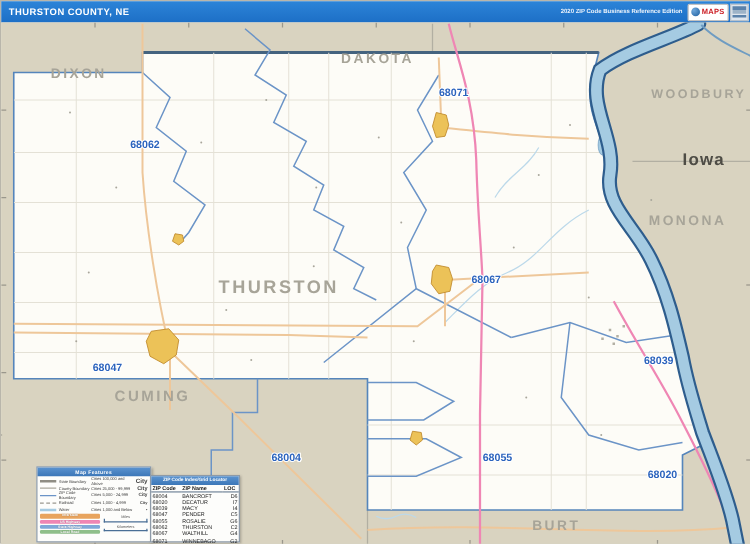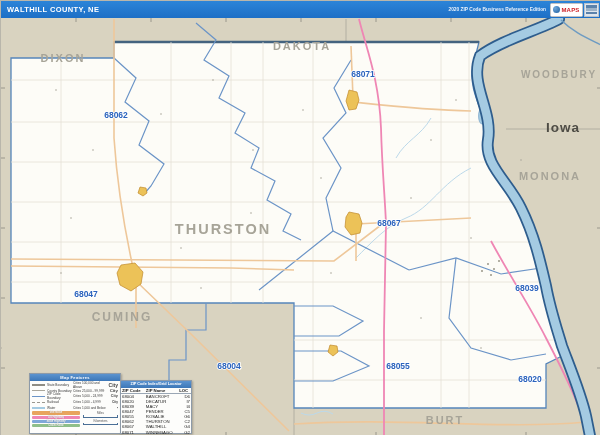--- a/index.html
+++ b/index.html
@@ -58,21 +58,21 @@
   #zip-table th { text-align:left; font-weight:bold; border-bottom:.5px solid #9aa7b5; padding:0 1px; }
   #zip-table td { padding:0 1px; line-height:1.2; }
   #zip-table .loc { text-align:right; }
 </style>
 </head>
 <body>
 
 <div id="stage">
 
   <div id="titlebar">
-    <div id="title">WALTHILL COUNTY, NE</div>
+    <div id="title">THURSTON COUNTY, NE</div>
     <div id="edition">2020 ZIP Code Business Reference Edition</div>
     <div id="logo-box">
       <span id="logo-globe"></span>
       <span id="logo-text">MAPS</span>
     </div>
     <div id="ref-badge">
       <span></span>
         <span></span>
         <span></span>
     </div>

